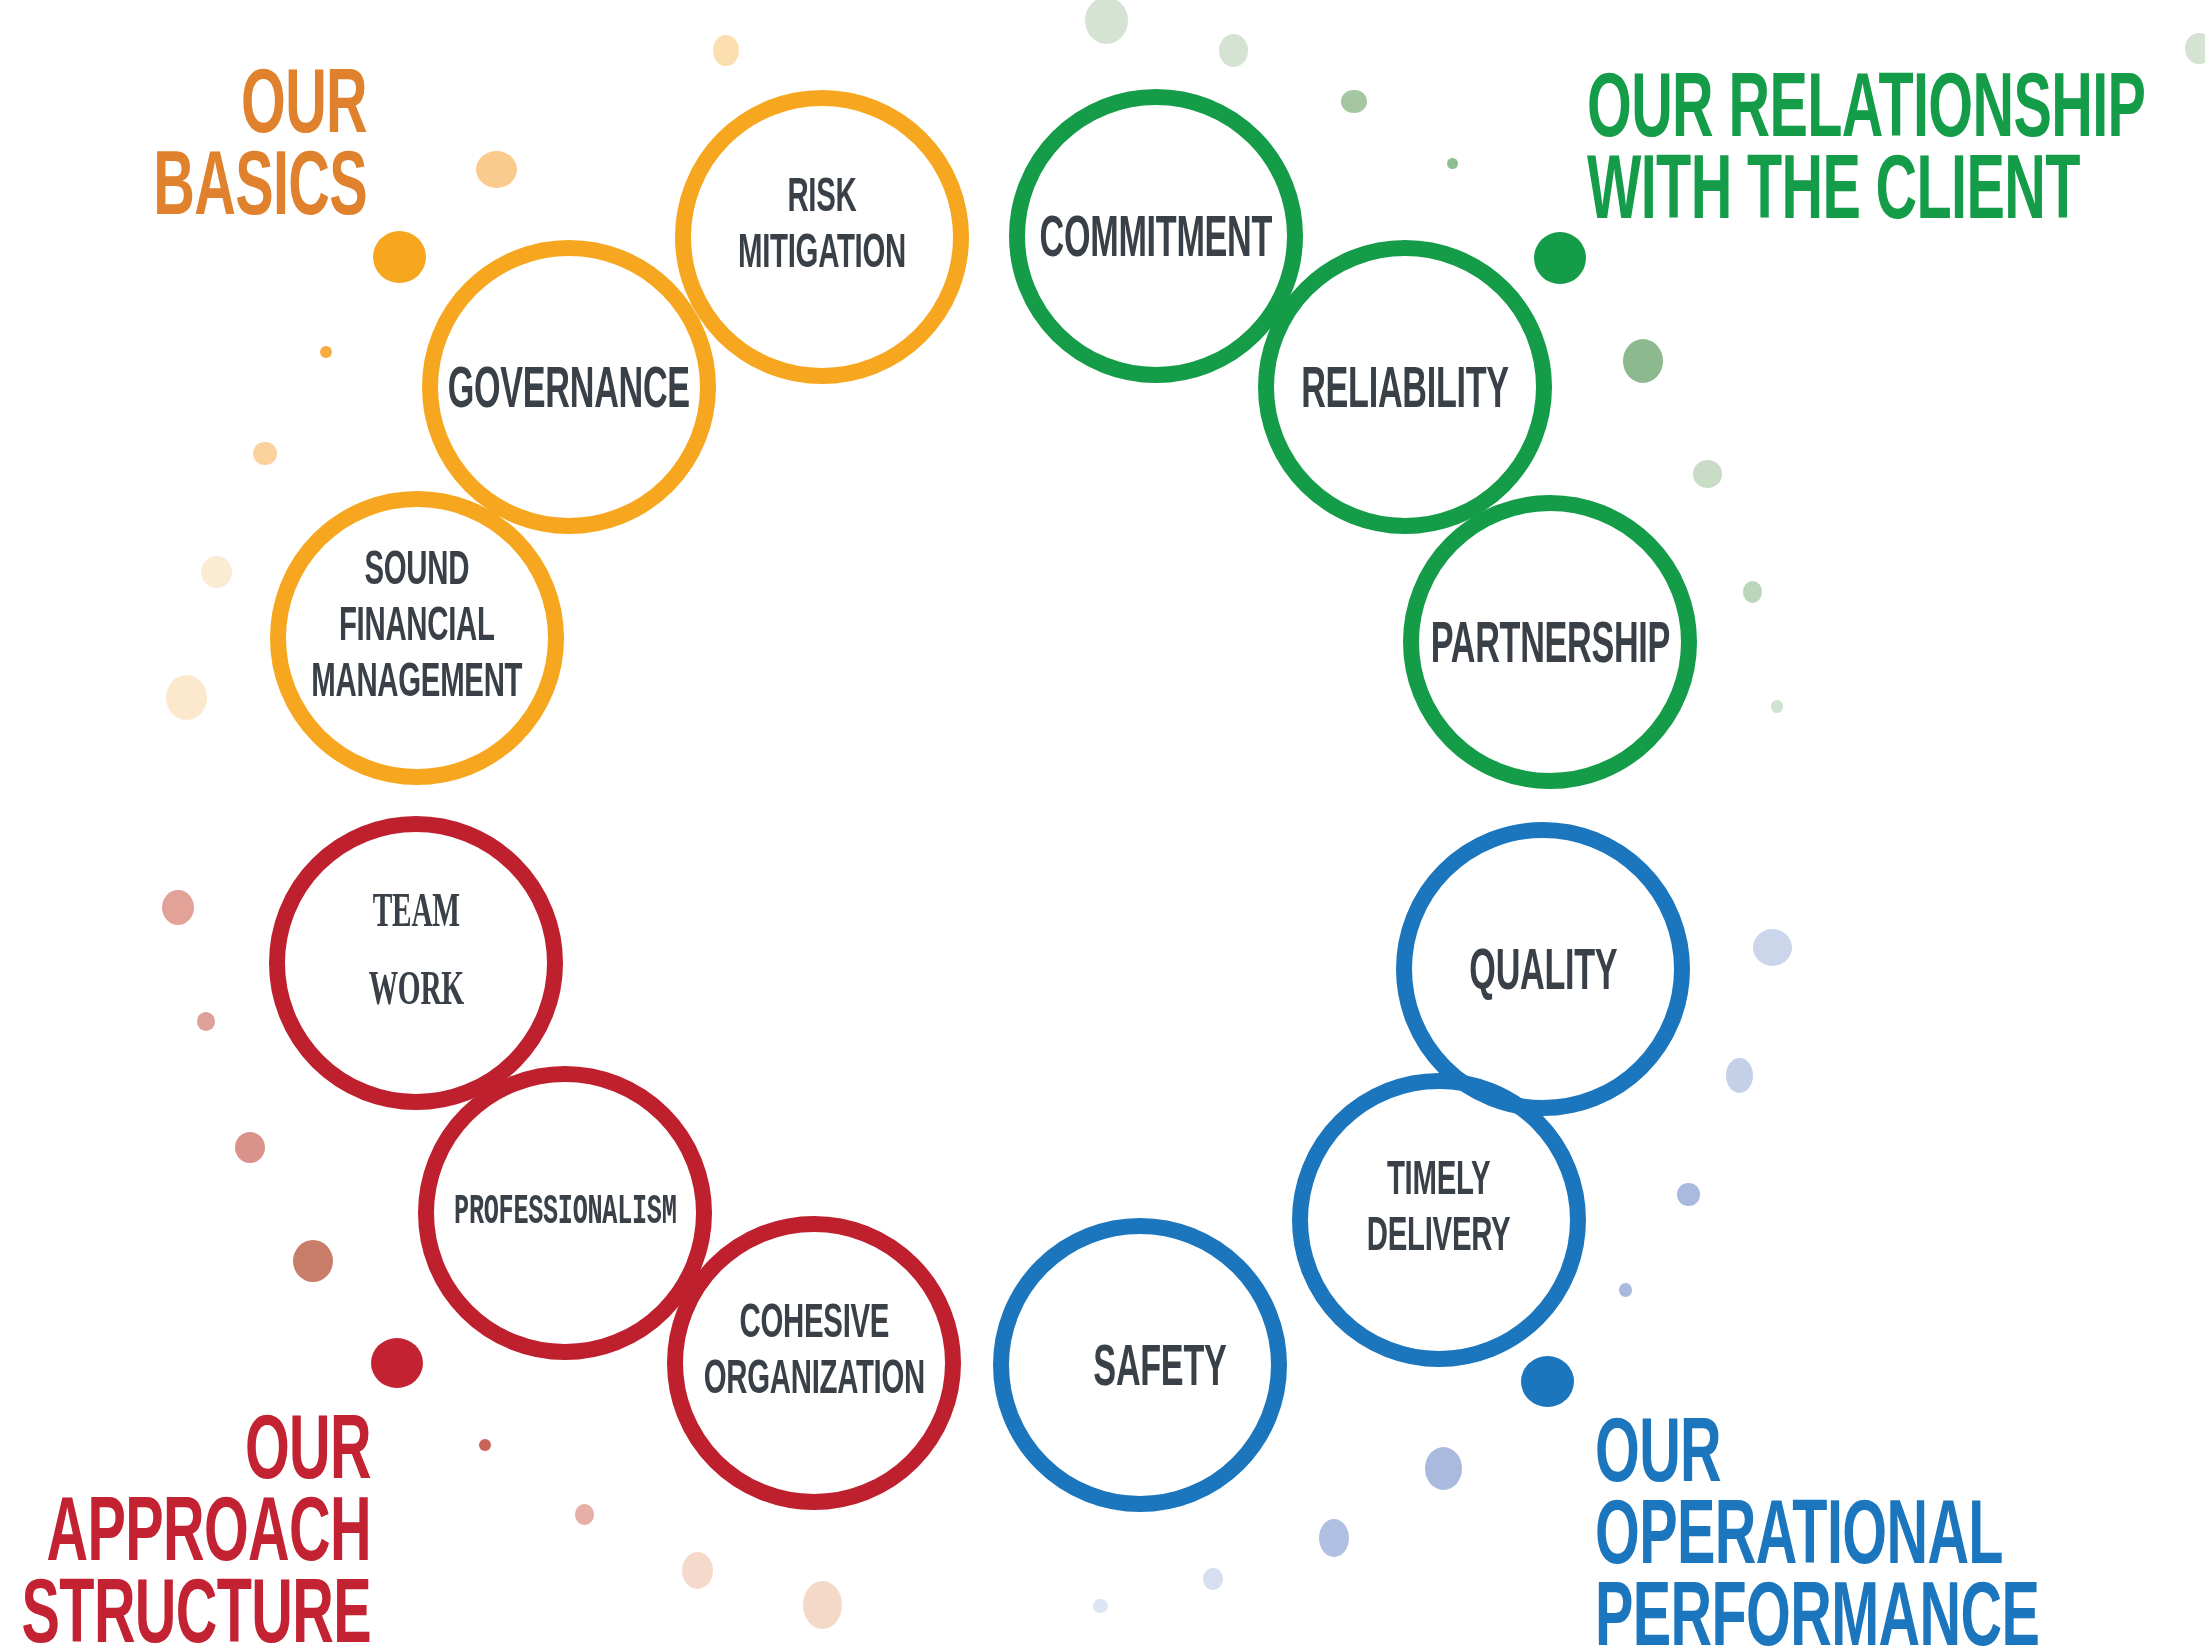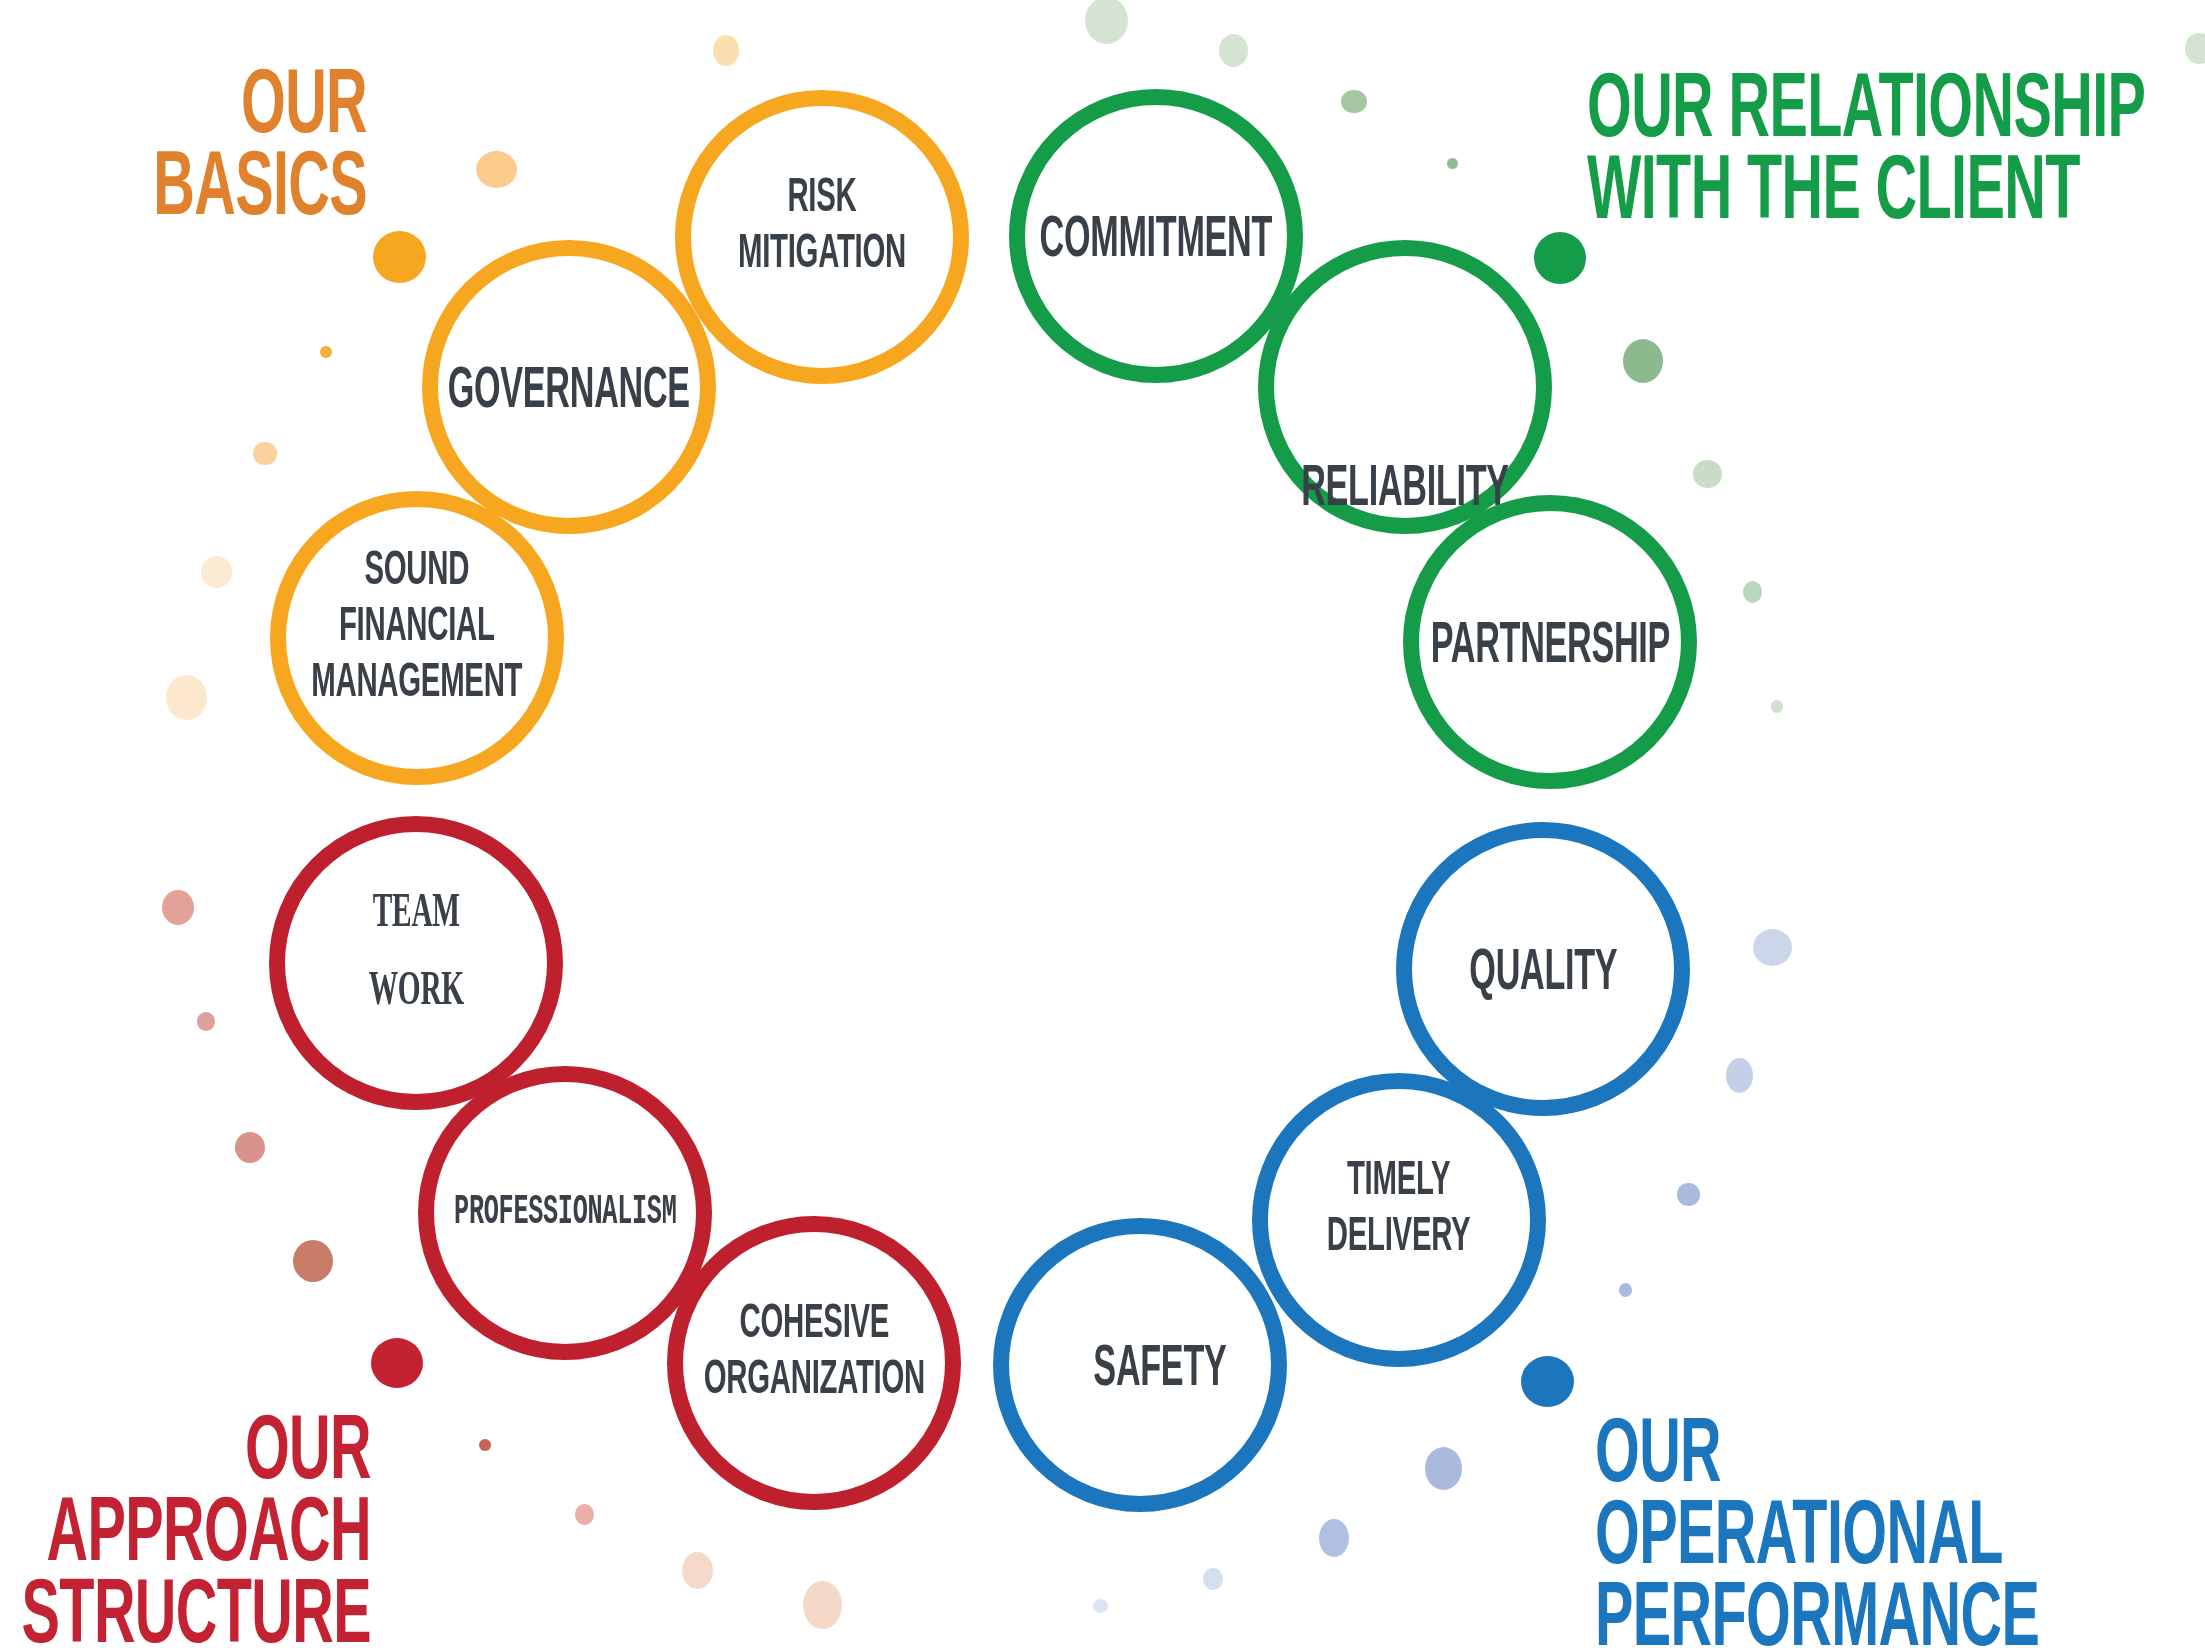--- a/index.html
+++ b/index.html
@@ -124,21 +124,21 @@
       <div class="circle" style="left: 1009px; top: 89px; border-color: rgb(20, 156, 73);">
         <div class="clabel" style="color: rgb(58, 64, 71);">
           <div>COMMITMENT</div>
         </div>
       </div>
       <div class="circle" style="left: 422px; top: 240px; border-color: rgb(247, 167, 31);">
         <div class="clabel" style="color: rgb(58, 64, 71);">
           <div>GOVERNANCE</div>
         </div>
       </div>
-      <div class="circle" style="left: 1258px; top: 240px; border-color: rgb(20, 156, 73); align-items: flex-end;">
+      <div class="circle" style="left: 1258px; top: 240px; border-color: rgb(20, 156, 73);">
         <div class="clabel" style="color: rgb(58, 64, 71);">
           <div>RELIABILITY</div>
         </div>
       </div>
       <div class="circle" style="left: 270px; top: 491px; border-color: rgb(247, 167, 31);">
         <div class="clabel multi" style="color: rgb(58, 64, 71);">
           <div>SOUND</div>
           <div>FINANCIAL</div>
           <div>MANAGEMENT</div>
         </div>
@@ -157,21 +157,21 @@
       <div class="circle" style="left: 1396px; top: 822px; border-color: rgb(27, 118, 189); justify-content: center;">
         <div class="clabel" style="color: rgb(58, 64, 71);">
           <div>QUALITY</div>
         </div>
       </div>
       <div class="circle" style="left: 418px; top: 1066px; border-color: rgb(190, 32, 46); font-family: Liberation Mono, monospace;">
         <div class="clabel xlong" style="color: rgb(58, 64, 71);">
           <div>PROFESSIONALISM</div>
         </div>
       </div>
-      <div class="circle" style="left: 1252px; top: 1073px; border-color: rgb(27, 118, 189);">
+      <div class="circle" style="left: 1292px; top: 1073px; border-color: rgb(27, 118, 189);">
         <div class="clabel multi" style="color: rgb(58, 64, 71);">
           <div>TIMELY</div>
           <div>DELIVERY</div>
         </div>
       </div>
       <div class="circle" style="left: 667px; top: 1216px; border-color: rgb(190, 32, 46);">
         <div class="clabel multi" style="color: rgb(58, 64, 71);">
           <div>COHESIVE</div>
           <div>ORGANIZATION</div>
         </div>

